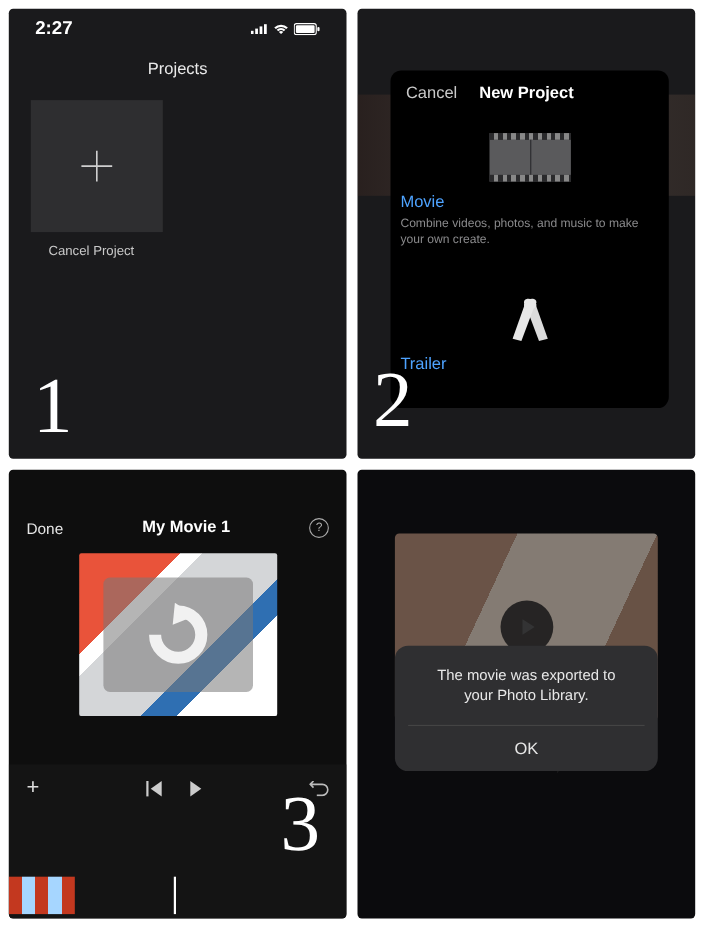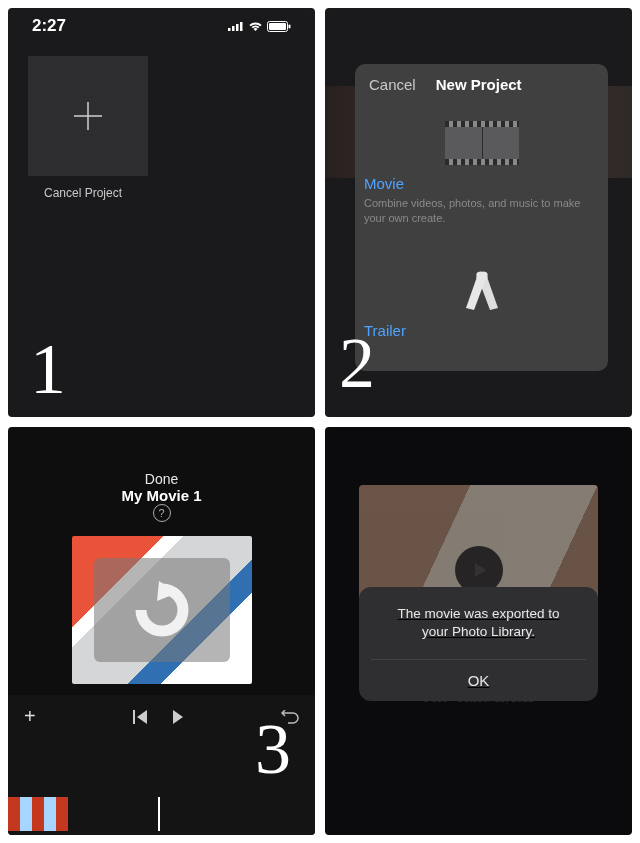--- a/index.html
+++ b/index.html
@@ -37,21 +37,21 @@
     display:flex; align-items:center; justify-content:center;
   }
   .p1-label { color:#c9c9c9; font-size:12px; margin:10px 0 0 36px; }
 
   
   .p2-bg-strip { position:absolute; top:78px; left:0; right:0; height:92px;
     background: linear-gradient(90deg,#6b3c2a 0%,#b5866f 30%,#c3a38f 60%,#8f6a54 100%);
     opacity:0.18; }
   .p2-dialog {
     position:absolute; top:56px; left:30px; right:24px; bottom:46px;
-    background:#404040; border-radius:10px; padding:0;
+    background:#000000; border-radius:10px; padding:0;
   }
   .p2-head { display:flex; align-items:center; padding:12px 14px; }
   .p2-cancel { color:#c9c9c9; font-size:15px; }
   .p2-hd-title { color:#fff; font-size:15px; font-weight:700; margin-left:20px; }
   .p2-item { text-align:left; padding:10px 9px 14px; }
   .p2-movie-icon {
     width:74px; height:44px; margin:6px auto 10px; position:relative;
     background:#5a5a5c; border-top:6px solid #2a2a2c; border-bottom:6px solid #2a2a2c;
   }
   .p2-movie-icon::before, .p2-movie-icon::after {
@@ -60,21 +60,21 @@
   }
   .p2-movie-icon::before { top:-6px; }
   .p2-movie-icon::after { bottom:-6px; }
   .p2-movie-icon .split { position:absolute; top:0; bottom:0; left:50%; width:1px; background:#2a2a2c; }
   .p2-opt-title { color:#4ea3ff; font-size:15px; margin-bottom:4px; }
   .p2-opt-desc { color:#8a8a8c; font-size:11px; line-height:1.35; }
   .p2-trailer-icon { width:60px; height:48px; margin:14px auto 10px; position:relative; }
 
   
   .p3 { background:#0e0e0e; }
-  .p3-head { display:flex; align-items:center; justify-content:space-between; padding:44px 16px 8px;flex-direction:column; }
+  .p3-head { display:flex; align-items:center; justify-content:space-between; padding:44px 16px 8px; }
   .p3-done { color:#e6e6e6; font-size:14px; }
   .p3-title { color:#fff; font-size:15px; font-weight:600; }
   .p3-help { width:18px; height:18px; border:1.5px solid #aaa; border-radius:50%; display:flex; align-items:center; justify-content:center; color:#aaa; font-size:11px; }
   .p3-preview {
     margin:6px auto 0; width:180px; height:148px; position:relative;
     background:
       linear-gradient(135deg,#e9533a 0 28%,#ffffff 28% 34%,#d4d6d8 34% 62%,#2f6fb2 62% 72%,#ffffff 72% 100%);
     border-radius:2px;
   }
   .p3-overlay {
@@ -115,21 +115,21 @@
   .p4-sub { color:#2f2f31; font-size:10px; margin-top:2px; }
   .p4-edit {
     position:absolute; top:290px; left:50%; transform:translateX(-50%);
     width:54px; height:54px; border:1.5px solid #3e3e40; border-radius:50%;
     display:flex; align-items:center; justify-content:center;
     color:#6a6a6c; font-size:12px;
   }
   .p4-alert {
     position:absolute; top:160px; left:34px; right:34px;
     background:#2f2f31; border-radius:12px; z-index:20;
-    text-align:center; padding:18px 28px 0;text-decoration:underline;
+    text-align:center; padding:18px 28px 0;
   }
   .p4-alert-msg { color:#e8e8e8; font-size:13.5px; font-weight:500; line-height:1.35; }
   .p4-alert-sep { height:1px; background:#444; margin:18px -16px 0; }
   .p4-ok { color:#e5e5e5; font-size:15px; padding:12px 0; }
 
   svg { display:block; }
 </style>
 </head>
 <body>
 
@@ -152,20 +152,21 @@
       </span>
       <span>
         <svg width="24" height="11" viewBox="0 0 24 11">
             <rect x="0.5" y="0.5" width="20" height="10" rx="2" stroke="#fff" fill="none"></rect>
             <rect x="2" y="2" width="17" height="7" rx="1" fill="#fff"></rect>
             <rect x="21.5" y="3.5" width="2" height="4" rx="1" fill="#fff"></rect>
           </svg>
       </span>
     </span>
   </div>
+  <div class="p1-title">Projects</div>
   <div class="p1-tile">
     <span>
       <svg width="40" height="40" viewBox="0 0 40 40">
           <path d="M20 6 V34 M6 20 H34" stroke="#cfcfcf" stroke-width="1.5"></path>
         </svg>
     </span>
   </div>
   <div class="p1-label">Cancel Project</div>
   <div class="step-num" style="left:22px; bottom:6px;">1</div>
 </div>

